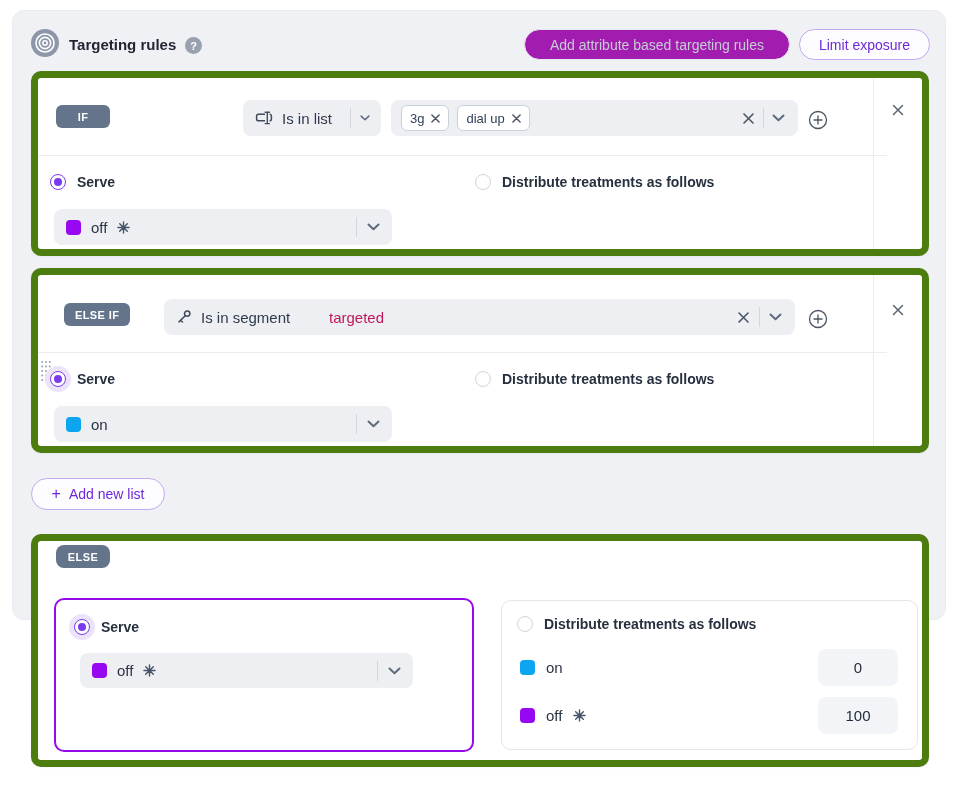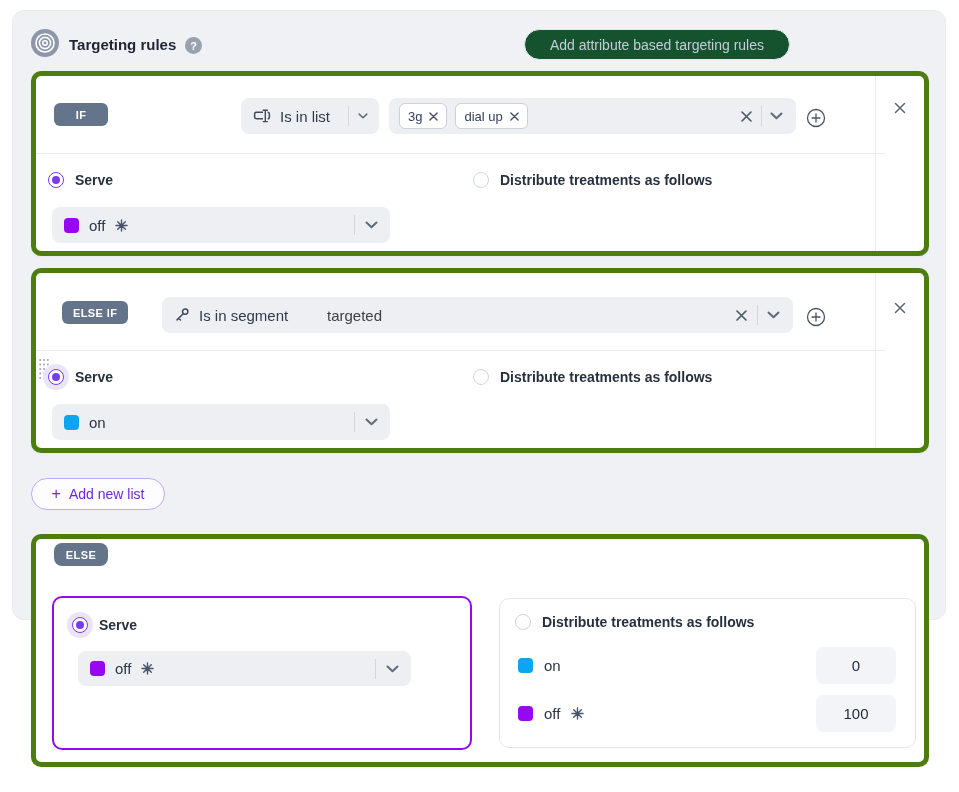--- a/index.html
+++ b/index.html
@@ -4,38 +4,38 @@
 <style>
   * { margin:0; padding:0; box-sizing:border-box; }
   html,body { width:959px; height:792px; background:#ffffff; font-family:"Liberation Sans","DejaVu Sans",sans-serif; }
   .panel { position:absolute; left:12px; top:10px; width:934px; height:610px; background:#eff1f5; border:1px solid #e9ebf0; border-radius:12px; }
 
   
   .target-icon { position:absolute; left:18px; top:18px; width:28px; height:28px; }
   .page-title { position:absolute; left:56px; top:25px; font-size:15px; font-weight:bold; color:#1f2430; }
   .help-icon { position:absolute; left:172px; top:26px; width:17px; height:17px; border-radius:50%; background:#99a1ae; color:#fff; font-size:11px; font-weight:bold; display:flex; align-items:center; justify-content:center; }
   .pill-btn { position:absolute; top:18px; height:31px; border-radius:16px; display:flex; align-items:center; justify-content:center; font-size:14px; background:transparent; border:1.5px solid #e3e6ec; cursor:pointer; }
-  .btn-add-attr { left:511px; width:266px; color:#c6ccd6; background:#14532d; border-color:#e6e9ee; }
+  .btn-add-attr { left:511px; width:266px; color:#c6ccd6; background:#a21caf; border-color:#e6e9ee; }
   .btn-limit { left:786px; width:131px; color:#6d28d9; border-color:#c3a8f0; background:#fdfdff; font-weight:500; }
 
   
-  .card { position:absolute; left:18px; width:898px; background:#fff; border:5px solid #4d7c0f; border-radius:10px; box-shadow:0 1px 2px rgba(16,24,40,.04); }
+  .card { position:absolute; left:18px; width:898px; background:#fff; border:7px solid #4d7c0f; border-radius:10px; box-shadow:0 1px 2px rgba(16,24,40,.04); }
   .rule-card { height:185px; }
   .card1 { top:60px; } .card2 { top:257px; }
   .right-col { position:absolute; right:0; top:0; width:49px; height:100%; border-left:1px solid #eaecf0; }
   .cond-sep { position:absolute; left:0; top:77px; width:849px; border-top:1px solid #eaecf0; }
   .badge { position:absolute; left:18px; height:23px; min-width:54px; padding:0 11px; background:#64748b; border-radius:6px; color:#fff; font-size:11px; font-weight:bold; letter-spacing:.4px; display:flex; align-items:center; justify-content:center; white-space:nowrap; }
   .dd { position:absolute; height:36px; background:#edeff3; border-radius:8px; display:flex; align-items:center; padding:0 11px 0 14px; gap:9px; cursor:pointer; }
   .dd-label { font-size:15px; color:#2f3a4c; white-space:nowrap; }
   .vsep { width:1px; height:20px; background:#d2d7df; flex:none; }
   .spacer { flex:1; }
   .tags-box { position:absolute; height:36px; background:#edeff3; border-radius:8px; display:flex; align-items:center; padding:0 13px 0 10px; gap:8px; }
   .chip { display:flex; align-items:center; gap:7px; background:#fff; border:1px solid #c9d1dc; border-radius:6px; padding:0 8px; height:26px; font-size:13px; color:#33405c; }
   .text-input { position:absolute; height:36px; background:#edeff3; border-radius:8px; display:flex; align-items:center; padding:0 13px 0 14px; gap:9px; }
-  .text-input input { flex:1; border:none; background:transparent; outline:none; font-size:15px; color:#404040; font-family:inherit; min-width:0; }
+  .text-input input { flex:1; border:none; background:transparent; outline:none; font-size:15px; color:#be185d; font-family:inherit; min-width:0; }
   .icon-btn { background:none; border:none; cursor:pointer; display:flex; align-items:center; justify-content:center; padding:0; }
   .plus-btn { position:absolute; left:769px; top:31px; width:22px; height:22px; }
   .close-btn { position:absolute; left:862px; top:23px; width:22px; height:22px; }
 
   .serve-row { position:absolute; left:12px; top:96px; display:flex; align-items:center; gap:11px; }
   .dist-row { position:absolute; left:437px; top:96px; display:flex; align-items:center; gap:11px; }
   .opt-label { font-size:14px; font-weight:bold; color:#27303f; white-space:nowrap; }
   .radio { width:16px; height:16px; border-radius:50%; background:#fff; border:1.5px solid #7c3aed; position:relative; flex:none; cursor:pointer; }
   .radio.on::after { content:""; position:absolute; inset:3px; border-radius:50%; background:#7c3aed; }
   .radio.off { border-color:#cfd4dd; }
@@ -69,20 +69,21 @@
 
   <svg class="target-icon" viewBox="0 0 28 28">
     <circle cx="14" cy="14" r="14" fill="#8e97a9"></circle>
     <circle cx="14" cy="14" r="9" fill="none" stroke="#fff" stroke-width="1.6"></circle>
     <circle cx="14" cy="14" r="5.6" fill="none" stroke="#fff" stroke-width="1.6"></circle>
     <circle cx="14" cy="14" r="2.2" fill="none" stroke="#fff" stroke-width="1.6"></circle>
   </svg>
   <div class="page-title">Targeting rules</div>
   <div class="help-icon">?</div>
   <button class="pill-btn btn-add-attr">Add attribute based targeting rules</button>
+  <button class="pill-btn btn-limit">Limit exposure</button>
 
   <div class="card rule-card card1">
     <div class="cond-sep"></div>
     <div class="right-col">
       <button class="icon-btn close-btn" style="position:absolute;left:13px;top:21px;">
         <svg width="12" height="12" viewBox="0 0 12 12">
             <path d="M1.5 1.5 L10.5 10.5 M10.5 1.5 L1.5 10.5" stroke="#5b6472" stroke-width="1.5" stroke-linecap="round"></path>
           </svg>
       </button>
     </div>

